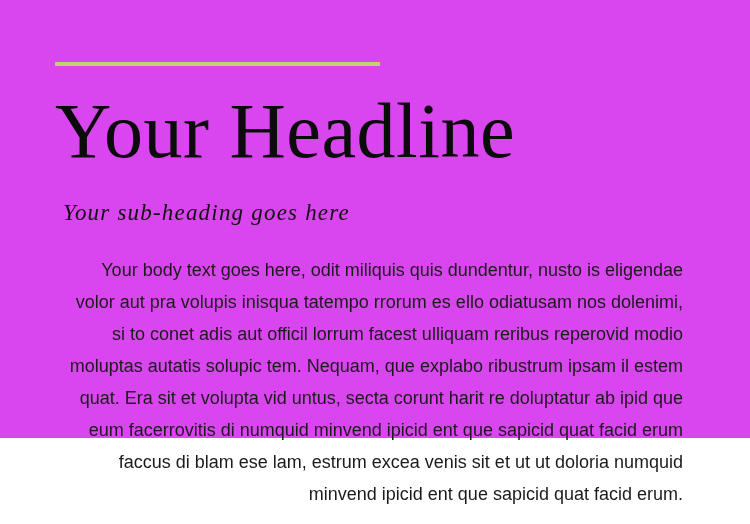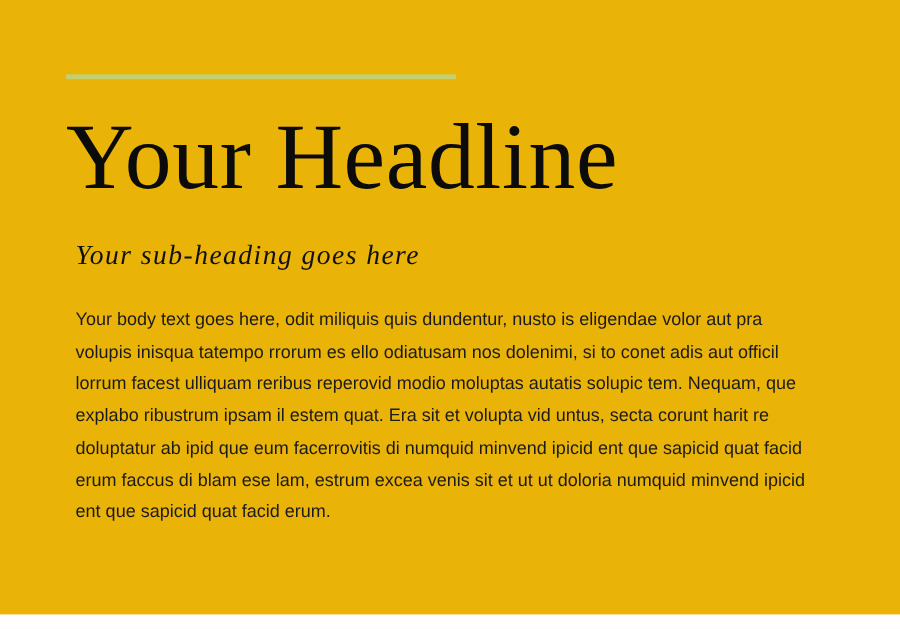--- a/index.html
+++ b/index.html
@@ -9,22 +9,22 @@
   }
   body {
     width: 750px;
     height: 524px;
     overflow: hidden;
     font-family: "Liberation Sans", sans-serif;
   }
   .page {
     position: relative;
     width: 750px;
-    height: 512px;
-    background: #eab308;
+    height: 438px;
+    background: #d946ef;
     box-sizing: border-box;
   }
   .content {
     position: absolute;
     left: 55px;
     top: 62px;
     right: 60px;
   }
   .accent-rule {
     width: 325px;
@@ -48,24 +48,24 @@
     font-weight: 400;
     font-size: 23px;
     letter-spacing: 1.2px;
     color: #111111;
     margin: 32px 0 0 8px;
   }
   .body-text {
     margin: 28px 0 0 8px;
     width: 620px;
     font-family: "Liberation Sans", sans-serif;
-    font-size: 15px;
+    font-size: 18px;
     line-height: 1.78;
     color: #1b1b1b;
-    text-align: left;
+    text-align: right;
   }
 </style>
 </head>
 <body>
 
 <div class="page">
   <div class="content">
     <div class="accent-rule"></div>
     <h1 class="headline">Your Headline</h1>
     <h2 class="subheading">Your sub-heading goes here</h2>

